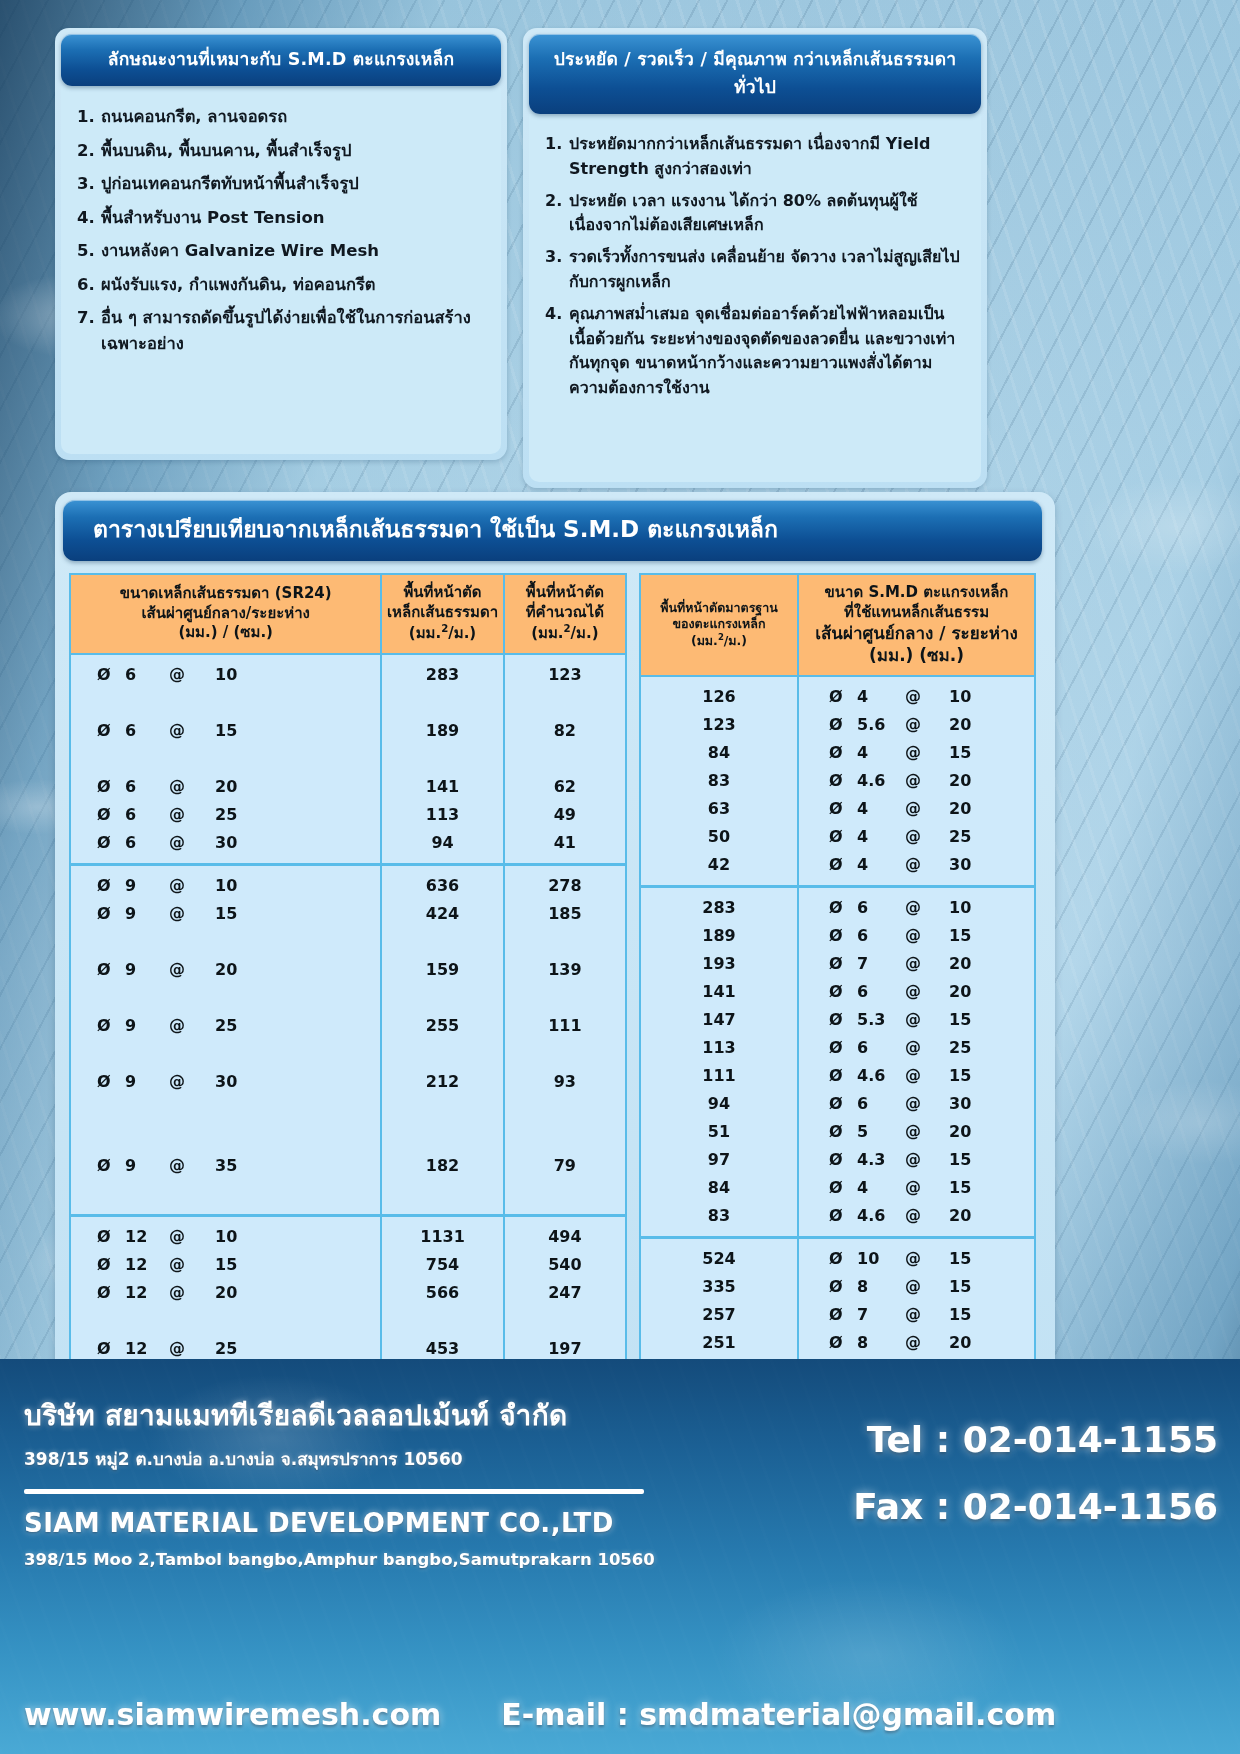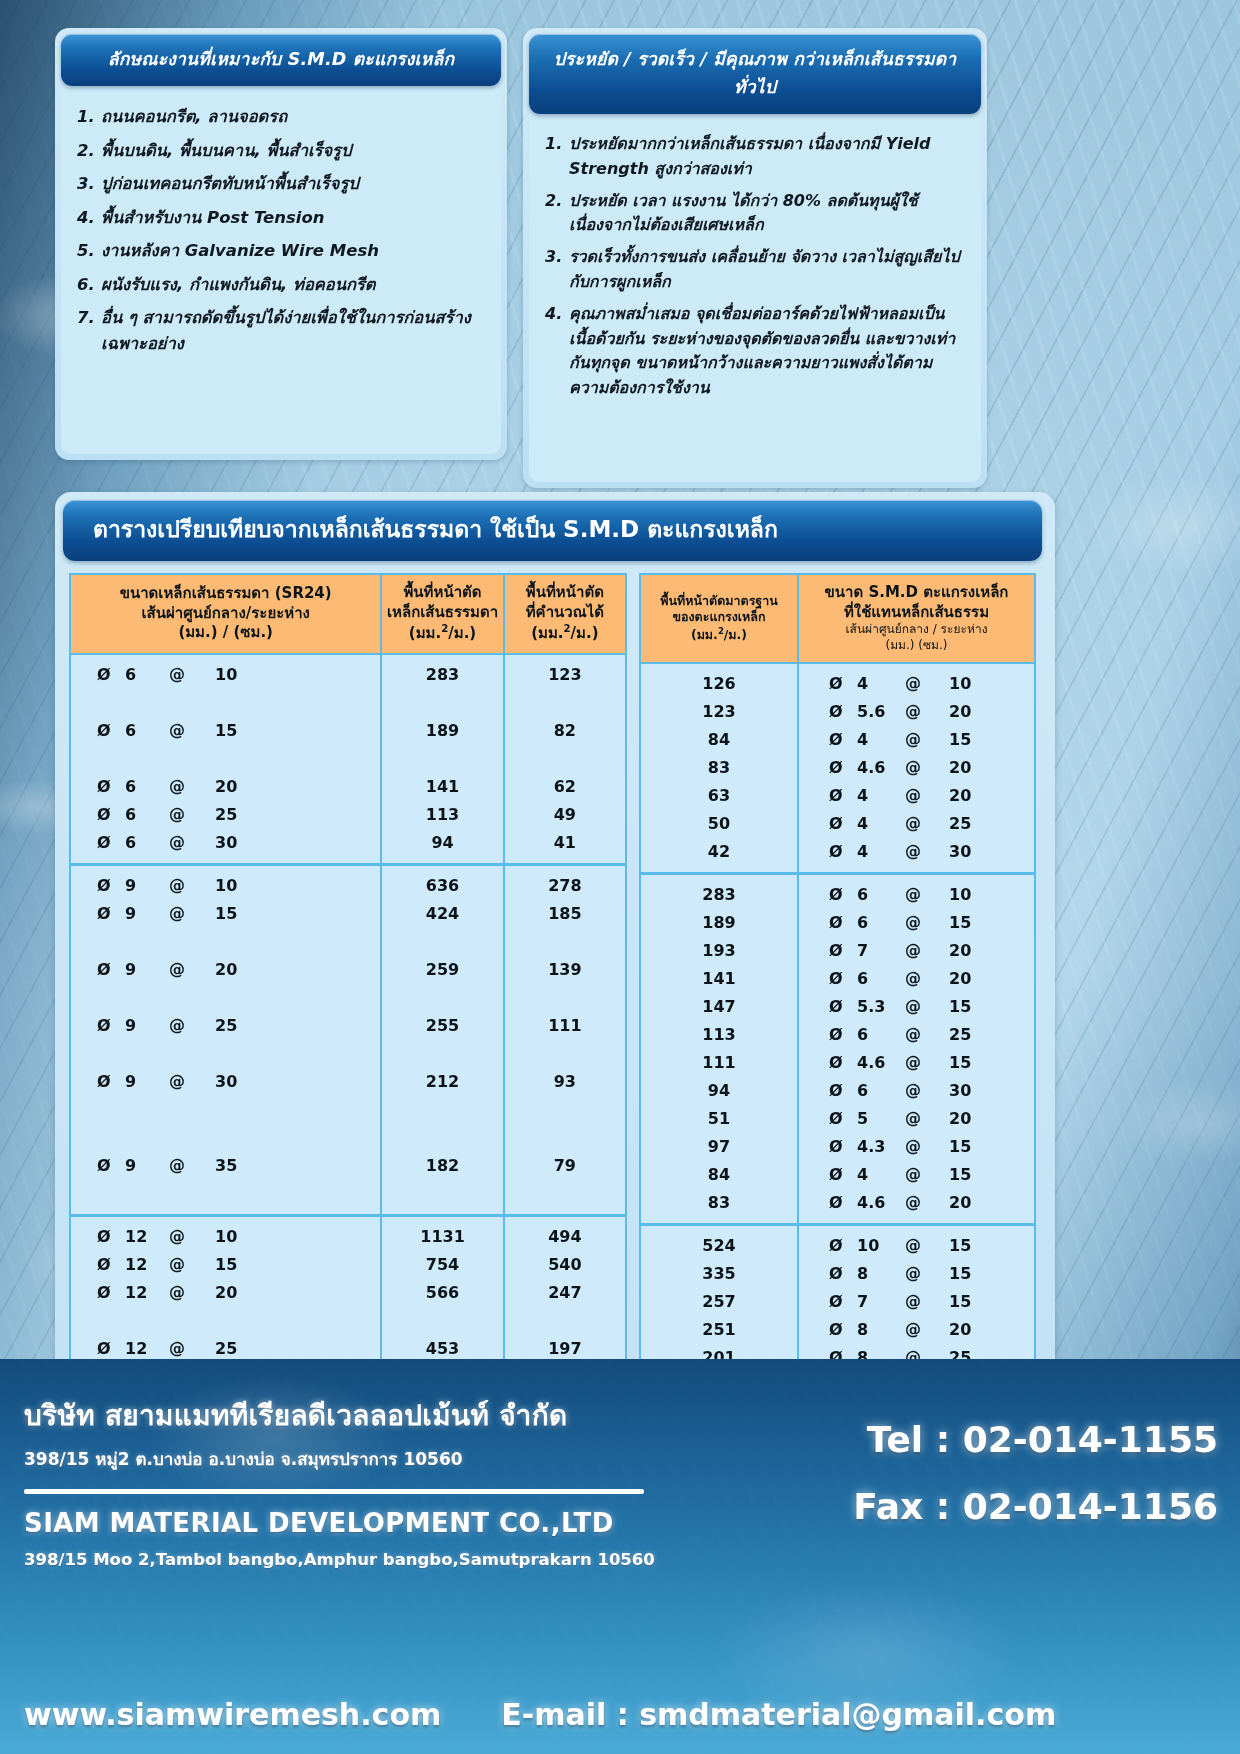--- a/index.html
+++ b/index.html
@@ -30,21 +30,21 @@
       radial-gradient(ellipse 120px 60px at 97% 64%, rgba(255,255,255,.18), transparent 70%);
   }
 
   .page { position: absolute; inset: 0; }
 
   
   .panels {
     position: absolute; left: 55px; top: 28px; right: 40px;
     display: flex; gap: 16px; align-items: flex-start;
   }
-  .panel { position: relative; font-style: italic; }
+  .panel { position: relative; }
   .panel.left  { width: 452px; }
   .panel.right { width: 464px; }
 
   .panel-shell {
     background: linear-gradient(180deg,#cfe9f7 0%,#bcdff3 100%);
     border-radius: 14px;
     padding: 6px;
     box-shadow: 0 2px 5px rgba(20,60,95,.22);
   }
   .panel-head {
@@ -129,21 +129,21 @@
     background: #fdba74;
     font-size: 13.5px;
     font-weight: bold;
     line-height: 1.3;
     padding: 8px 4px 9px;
     vertical-align: middle;
     text-align: center;
   }
   table.dt thead th .big { font-size: 15px; display:block; }
   table.dt thead th .sm  { font-size: 12.5px; display:block; font-weight:bold;}
-  table.dt thead th .xs  { font-size: 12px; display:block; font-weight:normal;}
+  table.dt thead th .xs  { font-size: 17px; display:block; font-weight:bold;}
   sup { font-size: .68em; vertical-align: super; }
 
   
   .sec { border-bottom: 3px solid #59bce9; }
   table.dt td { padding: 0; vertical-align: top; }
   .cellstack { padding: 6px 0 6px 0; }
   .rowline {
     height: 28px; line-height: 28px;
     font-size: 16px; font-weight: bold;
     white-space: nowrap;
@@ -443,21 +443,21 @@
                       </div>
                     </div>
                     <div class="rowline blank">&nbsp;</div>
                   </div>
                 </td>
                 <td>
                   <div class="cellstack">
                     <div class="rowline num-c">636</div>
                     <div class="rowline num-c">424</div>
                     <div class="rowline blank">&nbsp;</div>
-                    <div class="rowline num-c">259</div>
+                    <div class="rowline num-c">159</div>
                     <div class="rowline blank">&nbsp;</div>
                     <div class="rowline num-c">255</div>
                     <div class="rowline blank">&nbsp;</div>
                     <div class="rowline num-c">212</div>
                     <div class="rowline blank">&nbsp;</div>
                     <div class="rowline blank">&nbsp;</div>
                     <div class="rowline num-c">182</div>
                     <div class="rowline blank">&nbsp;</div>
                   </div>
                 </td>

